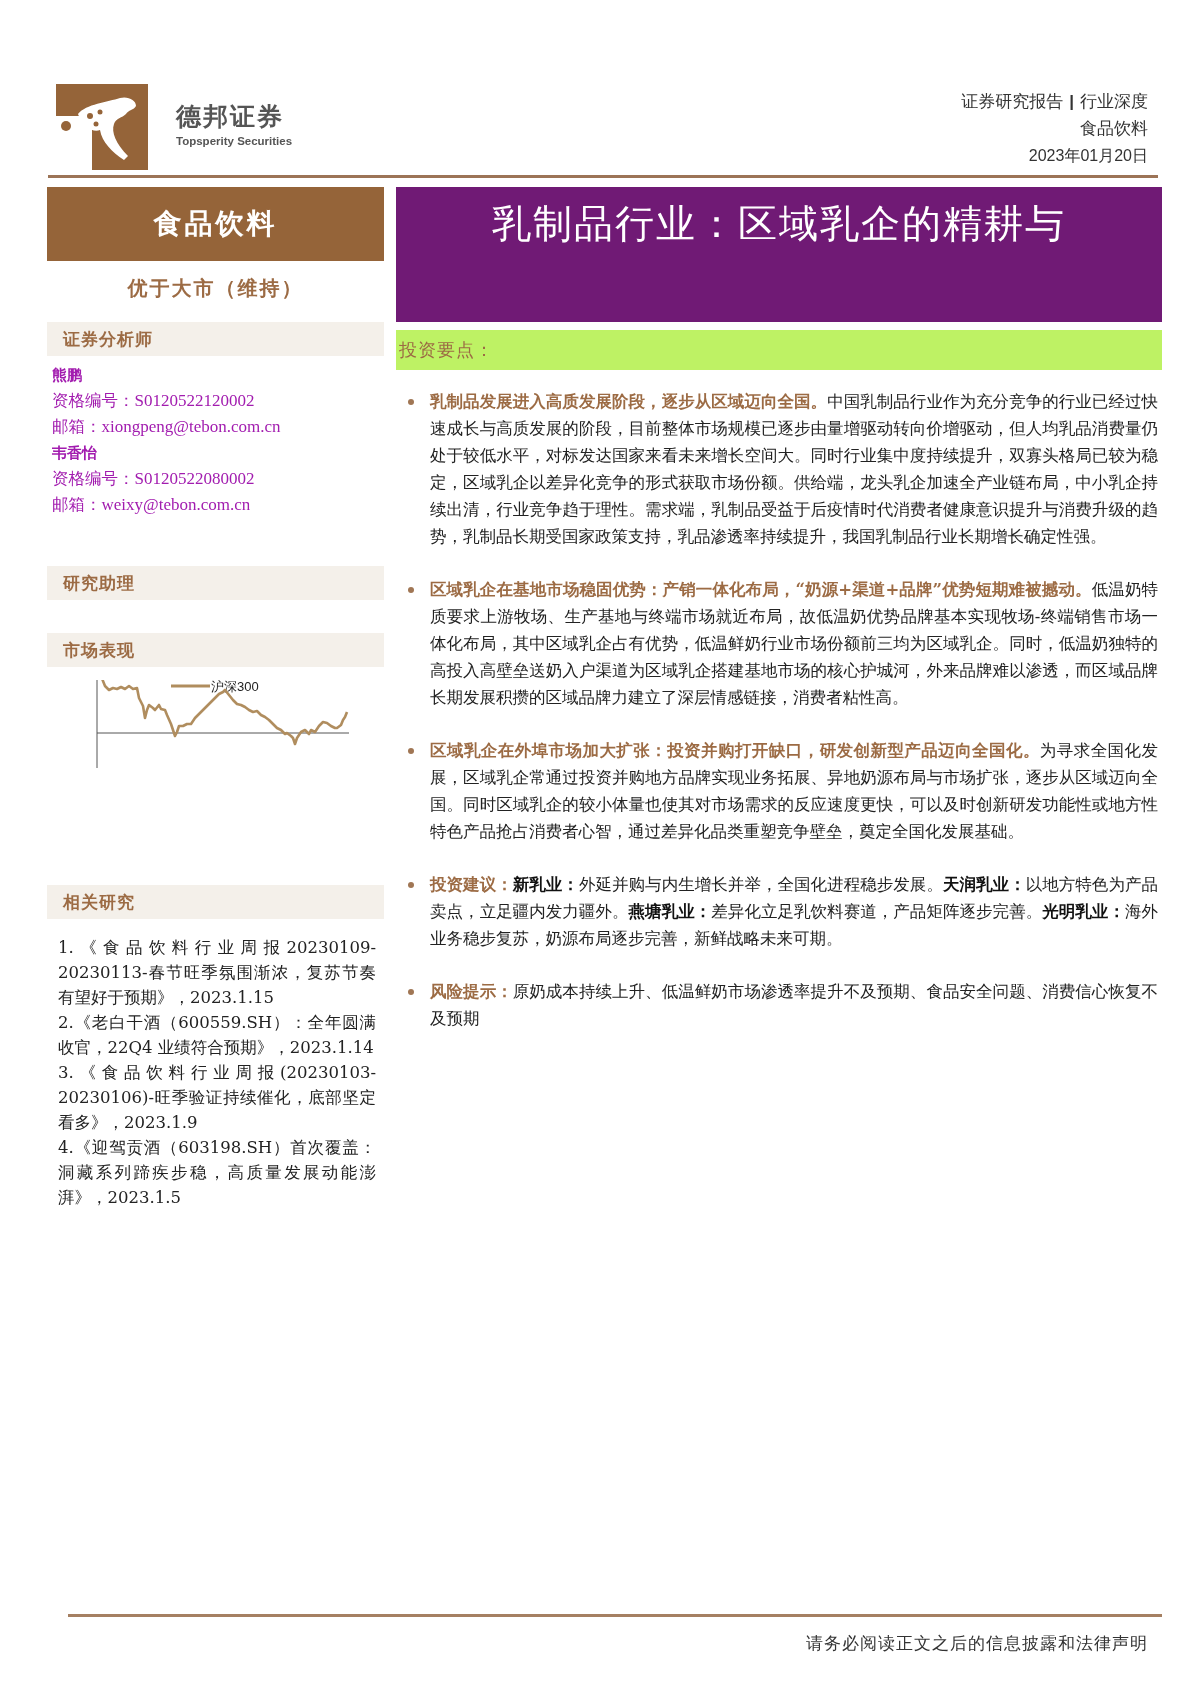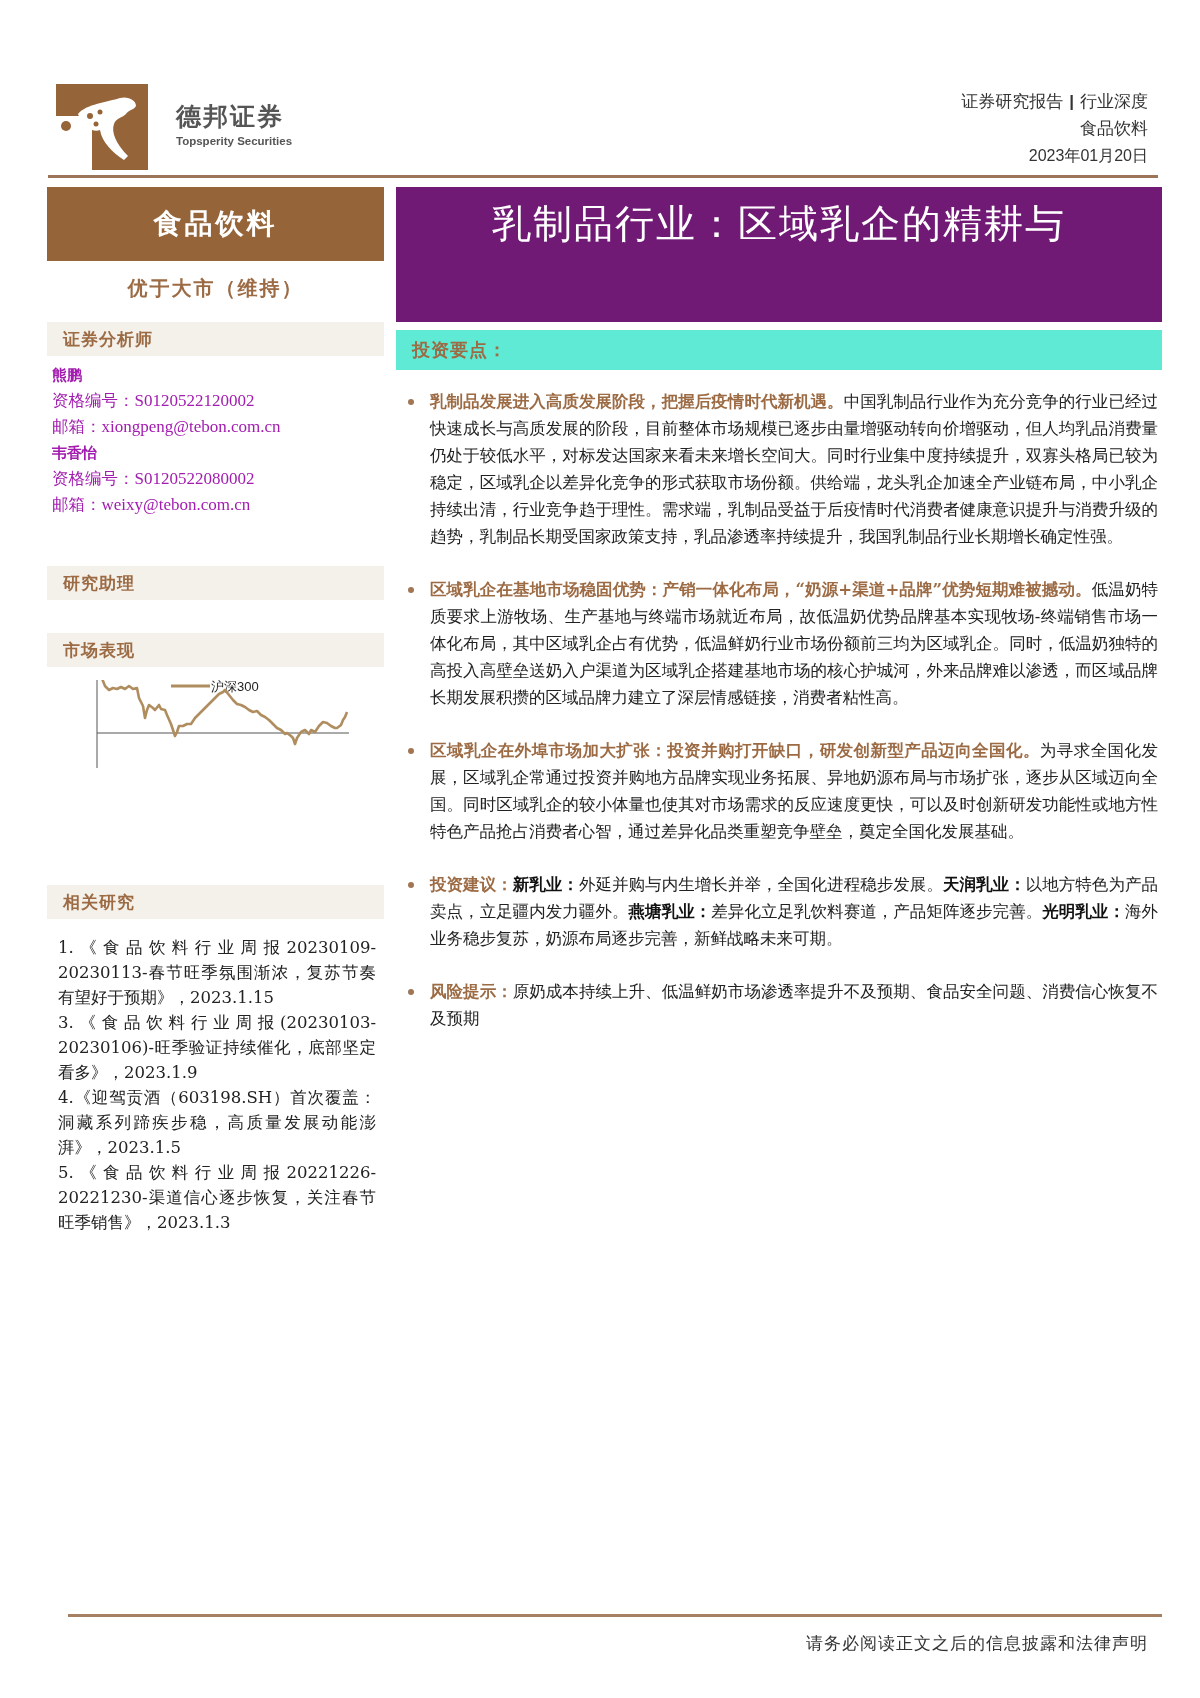--- a/index.html
+++ b/index.html
@@ -26,21 +26,21 @@
   .analysts .name { font-weight: bold; font-family: "DejaVu Sans", sans-serif; font-size: 15px; }
   .analysts .mono { font-family: Liberation Serif, serif; font-size: 17px; }
 
   .chart { position: absolute; left: 47px; top: 680px; width: 320px; height: 160px; }
 
   .related { position: absolute; left: 58px; top: 935px; width: 318px; font-size: 16.5px; line-height: 25px; color: #222; }
   .related .item { text-align: justify; text-align-last: left; }
 
   .title-box { position: absolute; left: 396px; top: 187px; width: 766px; height: 135px; background: #701a75; color: #fff; font-size: 39px; text-align: center; line-height: 62px; padding-top: 6px; letter-spacing: 2px; }
 
-  .invest-hdr { position: absolute; left: 396px; top: 330px; width: 766px; height: 40px; background: #5eead4; color: #9c6b44; font-size: 18px; font-weight: bold; padding-left: 16px; display: flex; align-items: center; letter-spacing: 1px; }
+  .invest-hdr { position: absolute; left: 396px; top: 330px; width: 766px; height: 40px; background: #bef264; color: #9c6b44; font-size: 18px; font-weight: normal; padding-left: 3px; display: flex; align-items: center; letter-spacing: 1px; }
 
   .bullets { position: absolute; left: 406px; top: 388px; width: 752px; }
   .bullet { position: relative; padding-left: 24px; font-size: 16.5px; line-height: 27px; color: #222; text-align: justify; margin-bottom: 26px; }
   .bullet .dot { position: absolute; left: 2px; top: 11px; width: 6px; height: 6px; border-radius: 50%; background: #a07654; }
   .bullet .lead { color: #9c6b44; font-weight: bold; }
   .bullet .co { font-weight: bold; color: #111; }
 
   .bottom-rule { position: absolute; left: 68px; top: 1614px; width: 1094px; height: 3px; background: #a58062; }
   .disclaimer { position: absolute; right: 52px; top: 1632px; font-size: 17px; color: #333; letter-spacing: 1px; }
 </style>
@@ -108,35 +108,35 @@
 
     <line x1="50" y1="53" x2="302" y2="53" stroke="#555" stroke-width="1"></line>
 
     <polyline fill="none" stroke="#b08d5e" stroke-width="2.6" stroke-linejoin="round" points="50,-8 54,-4 58,6 62,10 66,8 70,9 74,7 78,9 82,6 86,9 90,8 92,18 96,26 98,38 100,30 102,25 106,28 108,30 112,25 114,29 118,30 120,35 124,44 128,56 130,52 132,46 136,46 140,44 144,44 148,38 152,34 156,30 160,26 164,22 168,18 172,14 176,12 178,10 182,15 186,20 190,24 194,25 198,27 202,30 206,32 210,31 214,35 218,37 222,40 226,44 230,48 234,50 238,54 240,53 244,56 246,58 248,64 250,58 254,52 258,50 262,54 264,50 268,52 272,46 276,42 280,43 284,46 288,48 290,48 294,45 296,40 298,37 300,32"></polyline>
   </svg>
 </div>
 
 <div class="sec-hdr" style="top:885px;">相关研究</div>
 <div class="related">
   <div class="item">1.《食品饮料行业周报20230109-20230113-春节旺季氛围渐浓，复苏节奏有望好于预期》，2023.1.15</div>
+  <div class="item">2.《老白干酒（600559.SH）：全年圆满收官，22Q4 业绩符合预期》，2023.1.14</div>
   <div class="item">3.《食品饮料行业周报(20230103-20230106)-旺季验证持续催化，底部坚定看多》，2023.1.9</div>
   <div class="item">4.《迎驾贡酒（603198.SH）首次覆盖：洞藏系列蹄疾步稳，高质量发展动能澎湃》，2023.1.5</div>
-  <div class="item">5.《食品饮料行业周报20221226-20221230-渠道信心逐步恢复，关注春节旺季销售》，2023.1.3</div>
 </div>
 
 <div class="title-box">
   <div>乳制品行业：区域乳企的精耕与</div>
 </div>
 
 <div class="invest-hdr">投资要点：</div>
 
 <div class="bullets">
   <div class="bullet">
     <span class="dot"></span>
-    <span class="lead">乳制品发展进入高质发展阶段，把握后疫情时代新机遇。</span><span>中国乳制品行业作为充分竞争的行业已经过快速成长与高质发展的阶段，目前整体市场规模已逐步由量增驱动转向价增驱动，但人均乳品消费量仍处于较低水平，对标发达国家来看未来增长空间大。同时行业集中度持续提升，双寡头格局已较为稳定，区域乳企以差异化竞争的形式获取市场份额。供给端，龙头乳企加速全产业链布局，中小乳企持续出清，行业竞争趋于理性。需求端，乳制品受益于后疫情时代消费者健康意识提升与消费升级的趋势，乳制品长期受国家政策支持，乳品渗透率持续提升，我国乳制品行业长期增长确定性强。</span>
+    <span class="lead">乳制品发展进入高质发展阶段，逐步从区域迈向全国。</span><span>中国乳制品行业作为充分竞争的行业已经过快速成长与高质发展的阶段，目前整体市场规模已逐步由量增驱动转向价增驱动，但人均乳品消费量仍处于较低水平，对标发达国家来看未来增长空间大。同时行业集中度持续提升，双寡头格局已较为稳定，区域乳企以差异化竞争的形式获取市场份额。供给端，龙头乳企加速全产业链布局，中小乳企持续出清，行业竞争趋于理性。需求端，乳制品受益于后疫情时代消费者健康意识提升与消费升级的趋势，乳制品长期受国家政策支持，乳品渗透率持续提升，我国乳制品行业长期增长确定性强。</span>
   </div>
   <div class="bullet">
     <span class="dot"></span>
     <span class="lead">区域乳企在基地市场稳固优势：产销一体化布局，“奶源+渠道+品牌”优势短期难被撼动。</span><span>低温奶特质要求上游牧场、生产基地与终端市场就近布局，故低温奶优势品牌基本实现牧场-终端销售市场一体化布局，其中区域乳企占有优势，低温鲜奶行业市场份额前三均为区域乳企。同时，低温奶独特的高投入高壁垒送奶入户渠道为区域乳企搭建基地市场的核心护城河，外来品牌难以渗透，而区域品牌长期发展积攒的区域品牌力建立了深层情感链接，消费者粘性高。</span>
   </div>
   <div class="bullet">
     <span class="dot"></span>
     <span class="lead">区域乳企在外埠市场加大扩张：投资并购打开缺口，研发创新型产品迈向全国化。</span><span>为寻求全国化发展，区域乳企常通过投资并购地方品牌实现业务拓展、异地奶源布局与市场扩张，逐步从区域迈向全国。同时区域乳企的较小体量也使其对市场需求的反应速度更快，可以及时创新研发功能性或地方性特色产品抢占消费者心智，通过差异化品类重塑竞争壁垒，奠定全国化发展基础。</span>
   </div>
   <div class="bullet">

